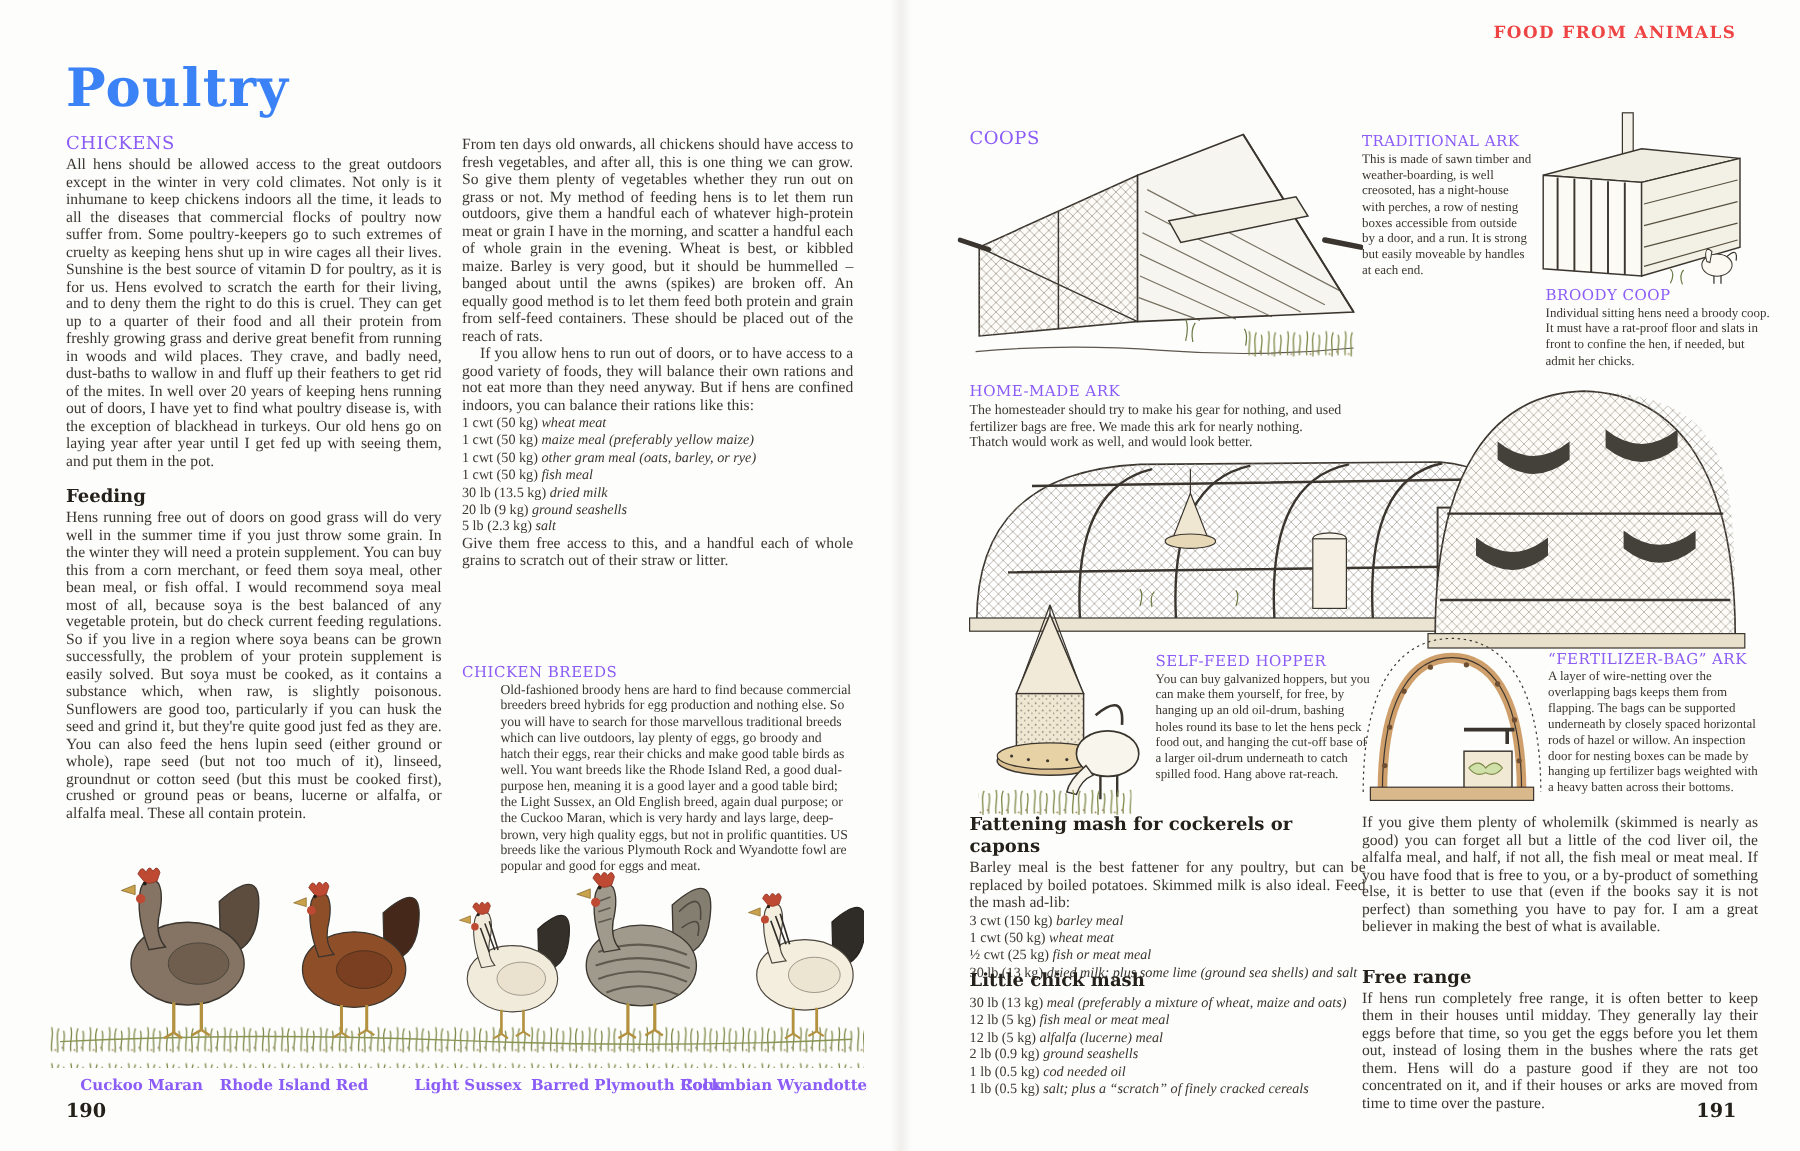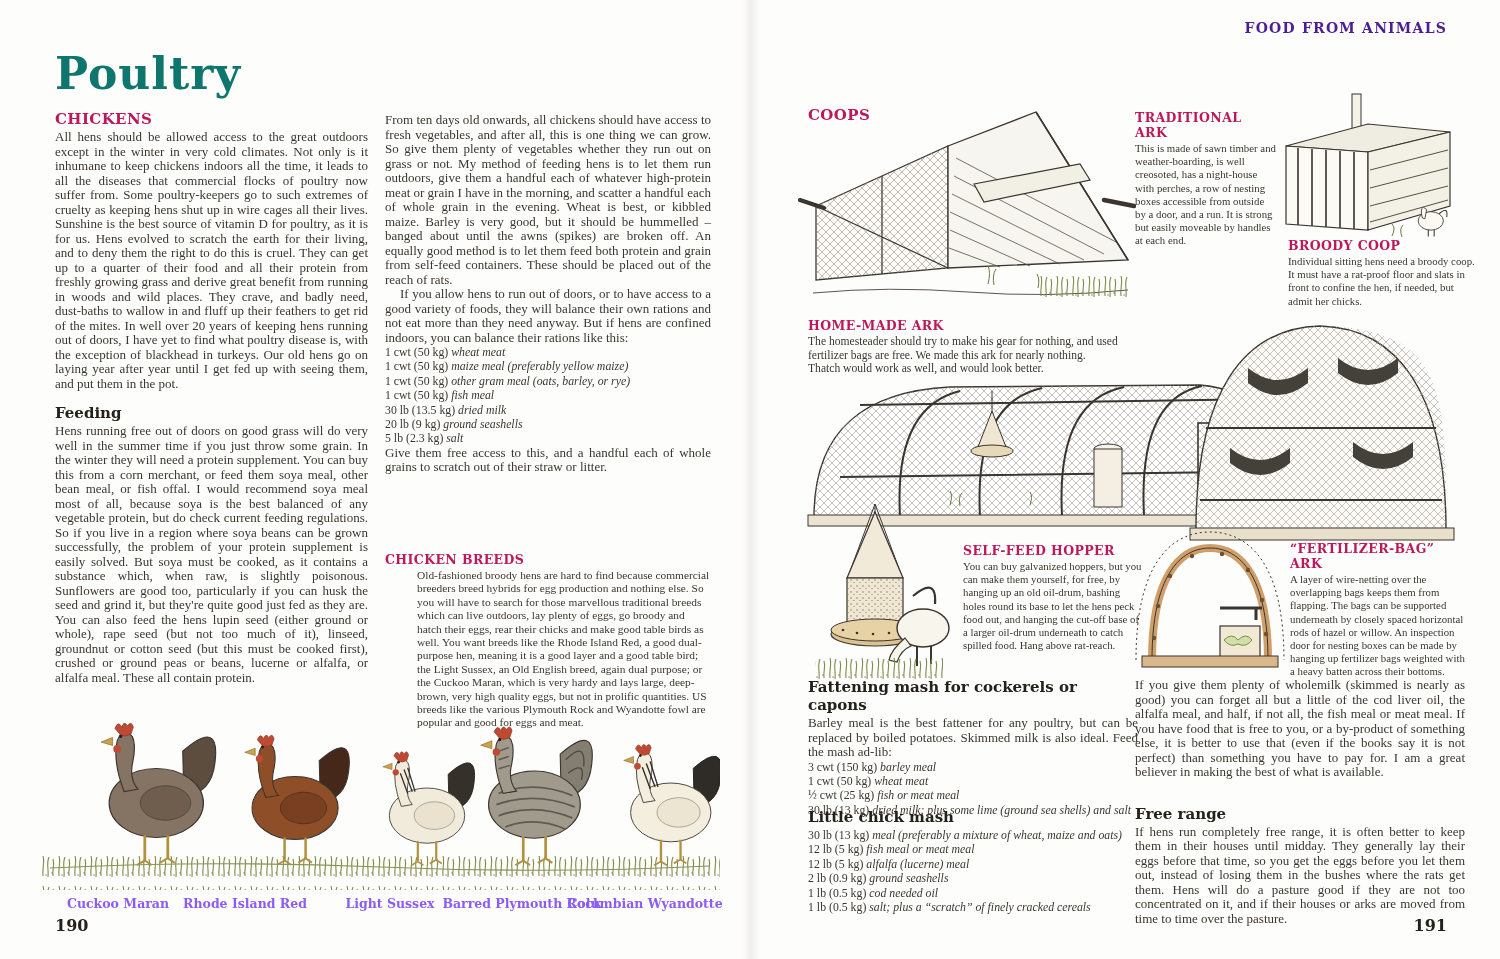--- a/index.html
+++ b/index.html
@@ -1,32 +1,32 @@
 <!DOCTYPE html>
 <html><head>
 <meta charset="utf-8">
 <style>
   html,body{margin:0;padding:0;}
   body{width:1500px;height:959px;position:relative;background:#fdfdfb;overflow:hidden;
        font-family:"Liberation Serif",serif;color:#3b362f;}
   .abs{position:absolute;}
-  .page-title{font-family:"DejaVu Serif",serif;font-weight:900;font-size:44px;color:#0f766e;letter-spacing:1px;}
-  .h-caps{font-family:"DejaVu Serif",serif;font-weight:bold;font-size:15px;color:#be185d;letter-spacing:.4px;margin:0 0 2px 0;}
+  .page-title{font-family:"DejaVu Serif",serif;font-weight:900;font-size:44px;color:#3b82f6;letter-spacing:1px;}
+  .h-caps{font-family:"DejaVu Serif",serif;font-weight:normal;font-size:15px;color:#8b5cf6;letter-spacing:.4px;margin:0 0 2px 0;}
   .h-caps.small{font-size:12.5px;}
   .h-sub{font-family:"DejaVu Serif",serif;font-weight:bold;font-size:15px;color:#24201a;margin:10px 0 2px 0;}
   .body-text{font-size:13px;line-height:14.5px;text-align:justify;}
   .body-text.indent{text-indent:15px;}
   .caption{font-size:10.8px;line-height:13.2px;text-align:left;}
   .cap-wide{font-size:11.6px;line-height:13.6px;}
   .recipe{font-size:11.8px;line-height:14.4px;}
   .recipe .qty{font-style:normal;text-align:center;}
   .recipe .name{font-style:italic;}
   .breeds-body{font-size:11.4px;line-height:13.4px;margin-left:32px;}
   .page-num{font-family:"DejaVu Serif",serif;font-weight:bold;font-size:16px;color:#24201a;}
-  .running-head{font-family:"DejaVu Serif",serif;font-weight:bold;font-size:14px;letter-spacing:1.2px;color:#4c1d95;}
+  .running-head{font-family:"DejaVu Serif",serif;font-weight:bold;font-size:14px;letter-spacing:1.2px;color:#ef4444;}
   .breed-label{font-family:"DejaVu Serif",serif;font-weight:bold;font-size:12.5px;color:#8b5cf6;white-space:nowrap;
                position:absolute;transform:translateX(-50%);}
   .gutter{left:742px;top:0;width:18px;height:959px;
           background:linear-gradient(to right,rgba(0,0,0,0) 0%,rgba(60,50,40,.07) 50%,rgba(0,0,0,0) 100%);}
   svg{display:block;}
 </style>
 </head>
 <body>
 
 <svg width="0" height="0" aria-hidden="true">

